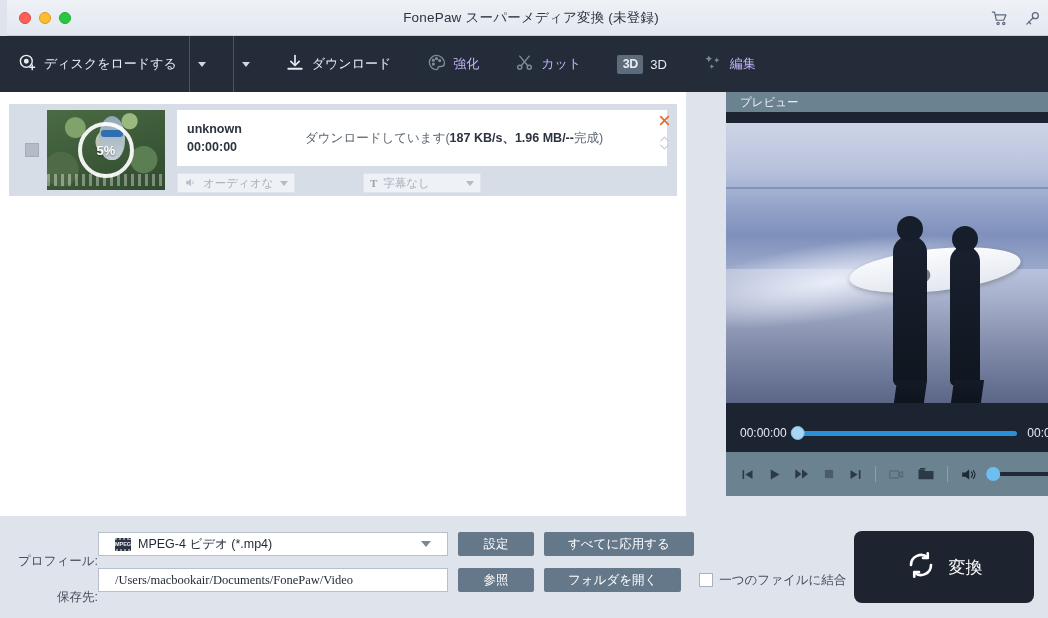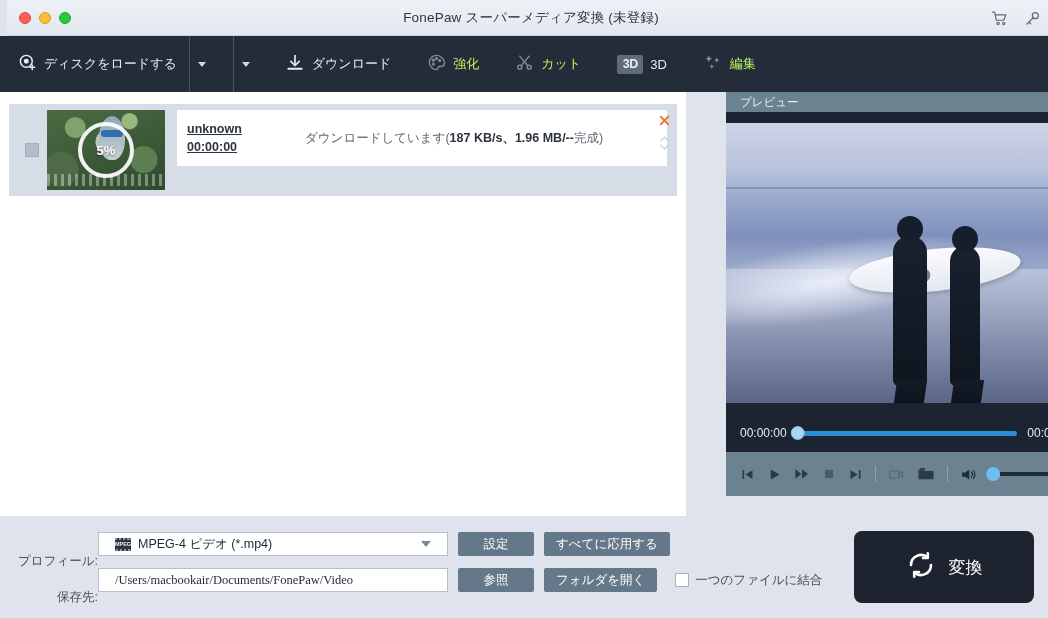--- a/index.html
+++ b/index.html
@@ -38,21 +38,21 @@
     position: absolute; left: 0; top: 36px; width: 1048px; height: 56px;
     background: #232c38;
     display: flex; align-items: center;
   }
   .tb-item {
     display: flex; align-items: center; gap: 7px;
     height: 56px; padding: 0 10px; cursor: pointer;
     color: #e8edf4; font-size: 13px; white-space: nowrap;
   }
   .tb-item.first { padding-left: 18px; }
-  .tb-item.dim { color: #bef264; }
+  .tb-item.dim { color: #c4b5fd; }
   .tb-caret {
     display: flex; align-items: center; height: 56px;
     padding: 0 9px 0 8px; cursor: pointer;
     border-left: 1px solid #4a5562; margin-left: 2px;
   }
   .caret-glyph {
     width: 0; height: 0; border-left: 4.5px solid transparent;
     border-right: 4.5px solid transparent; border-top: 5px solid #cfd8e3;
   }
   .badge3d {
@@ -112,21 +112,21 @@
   .ring span {
     color: #ffffff; font-size: 13px; font-weight: bold;
     text-shadow: 0 1px 2px rgba(0,0,0,.45);
   }
   .task-main { flex: 1; padding: 0 10px 0 12px; height: 80px; }
   .info-box {
     height: 56px; background: #ffffff;
     display: flex; align-items: center; padding: 0 10px;
   }
   .info-name { width: 118px; flex: none; }
-  .info-name div { font-size: 12.5px; color: #2c3440; font-weight: bold; line-height: 18px; text-decoration: underline; }
+  .info-name div { font-size: 12.5px; color: #2c3440; font-weight: bold; line-height: 18px; }
   .info-status { font-size: 12.5px; color: #5d6672; }
   .info-status b { color: #2c3440; }
   .selects { display: flex; align-items: center; margin-top: 7px; }
   .sel {
     display: flex; align-items: center; gap: 6px;
     height: 20px; padding: 0 6px; background: #eef1f6;
     border: 1px solid #dfe4ec; color: #aab2be; font-size: 11.5px;
     min-width: 118px; cursor: pointer;
   }
   .sel .sel-label { flex: 1; overflow: hidden; white-space: nowrap; }
@@ -253,21 +253,21 @@
     border-left: 5px solid transparent; border-right: 5px solid transparent;
     border-top: 6px solid #7d8796;
   }
   .mpeg-icon {
     width: 16px; height: 13px; flex: none; border-radius: 1px;
     background: #2c3440; color: #e8edf4; font-size: 5.5px; font-weight: bold;
     display: flex; align-items: center; justify-content: center;
     border-top: 2px dotted #8e98a6; border-bottom: 2px dotted #8e98a6;
   }
   .btn {
-    height: 24px; min-width: 76px; padding: 0 12px; margin-left: 10px;
+    height: 24px; min-width: 76px; padding: 0 24px; margin-left: 10px;
     background: #65788a; color: #ffffff; font-size: 12.5px;
     border: none; border-radius: 2px; cursor: pointer;
     display: inline-flex; align-items: center; justify-content: center;
   }
   .cb-wrap { display: flex; align-items: center; gap: 6px; margin-left: 18px; cursor: pointer; }
   .cb { width: 14px; height: 14px; background: #fff; border: 1px solid #a8b2c0; }
   .cb-label { font-size: 12.5px; color: #46505e; }
   .convert {
     position: absolute; right: 14px; top: 15px;
     width: 180px; height: 72px; border-radius: 8px;
@@ -407,20 +407,40 @@
         <div class="info-box">
           <div class="info-name">
             <div>unknown</div>
             <div>00:00:00</div>
           </div>
           <div class="info-status">
             <span>ダウンロードしています(</span><b>187 KB/s、1.96 MB/--</b><span>完成)</span>
           </div>
         </div>
 
+        <div class="selects">
+          <div class="sel">
+            <span>
+              <svg width="13" height="13" viewBox="0 0 24 24" fill="#b8c0cb">
+                <path d="M4 9v6h4l5 4V5L8 9H4z"></path>
+                <path d="M16 9.5a3.5 3.5 0 0 1 0 5" stroke="#b8c0cb" stroke-width="1.6" fill="none" stroke-linecap="round"></path>
+              </svg>
+            </span>
+            <span class="sel-label">オーディオな</span>
+            <span class="chev"></span>
+          </div>
+
+          <div class="sel-gap"></div>
+
+          <div class="sel">
+            <span style="font-weight:bold;color:#9aa3af;font-size:11px;font-family:'Liberation Serif',serif;">T</span>
+            <span class="sel-label">字幕なし</span>
+            <span class="chev"></span>
+          </div>
+        </div>
       </div>
 
       <div class="row-actions">
         <span class="x-btn">
           <svg width="13" height="13" viewBox="0 0 24 24" stroke="#e8702a" stroke-width="3.4" stroke-linecap="round">
             <path d="M5 5l14 14M19 5L5 19"></path>
           </svg>
         </span>
         <span class="arr-btn">
           <svg width="13" height="20" viewBox="0 0 24 36" fill="none" stroke="#c2cad6" stroke-width="2" stroke-linecap="round" stroke-linejoin="round">

